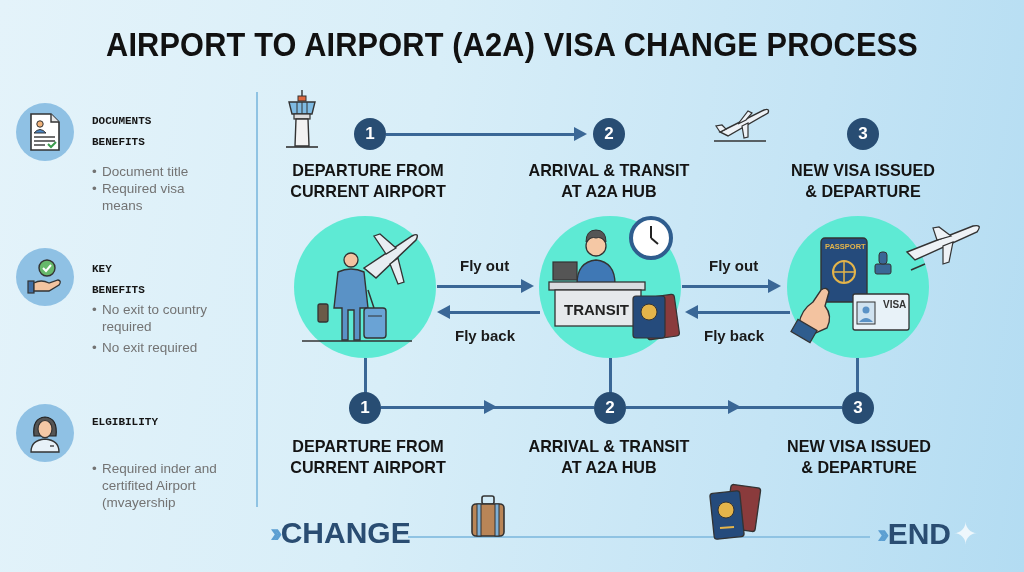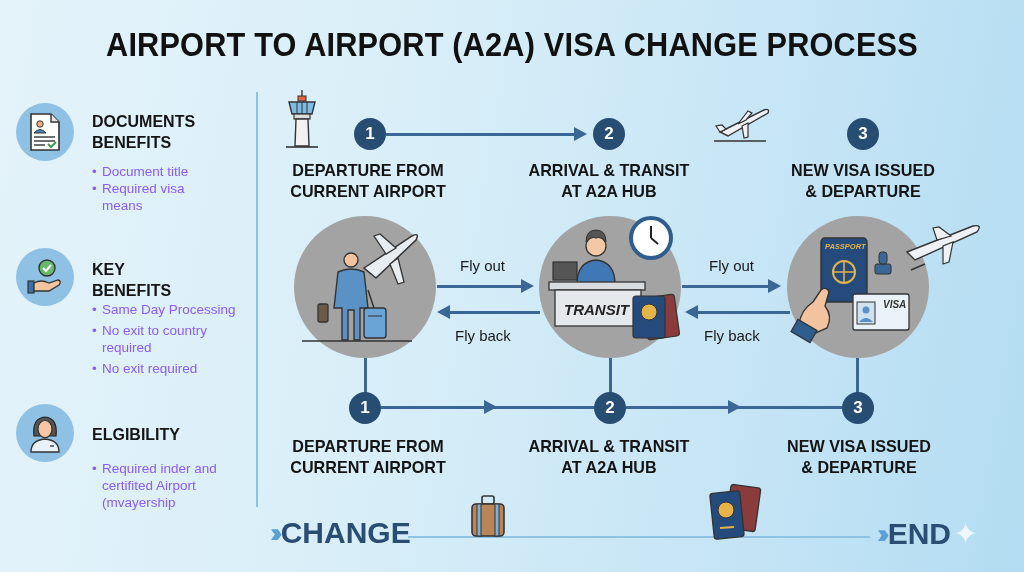--- a/index.html
+++ b/index.html
@@ -16,41 +16,41 @@
     letter-spacing: 0.2px; color: #111; transform: scaleX(0.93);
   }
   .divider { position: absolute; left: 256px; top: 92px; width: 2px; height: 415px; background: #8fc3e3; }
 
   
   .side-sec { position: absolute; left: 16px; }
   .side-icon {
     position: absolute; left: 0; top: 0; width: 58px; height: 58px; border-radius: 50%;
     background: #8fc1e4; display: flex; align-items: center; justify-content: center;
   }
-  .side-title { position: absolute; left: 76px; font-weight: 700; font-size: 16px; line-height: 21px; color: #151515; }
-  .side-list { position: absolute; left: 76px; list-style: none; font-size: 13.5px; line-height: 17px; color: #8b5cf6; width: 160px; }
+  .side-title { position: absolute; left: 76px; font-weight: 700; font-size: 11px; line-height: 21px; color: #151515; font-family: Liberation Mono, monospace; }
+  .side-list { position: absolute; left: 76px; list-style: none; font-size: 13.5px; line-height: 17px; color: #737373; width: 160px; }
   .side-list li { position: relative; padding-left: 10px; }
   .side-list li::before { content: "•"; position: absolute; left: 0; }
 
   
   .num {
     position: absolute; width: 32px; height: 32px; border-radius: 50%;
     background: #284d73; color: #fff; font-weight: 700; font-size: 17px;
     display: flex; align-items: center; justify-content: center;
   }
   .step-label {
     position: absolute; width: 220px; text-align: center; font-weight: 700;
     font-size: 17px; line-height: 21px; color: #141414; transform: scaleX(0.95);
   }
   .hline { position: absolute; height: 3px; background: #3a6796; }
   .vline { position: absolute; width: 3px; background: #3a6796; }
   .arrowhead-r { position: absolute; width: 0; height: 0; border-top: 7px solid transparent; border-bottom: 7px solid transparent; border-left: 13px solid #3a6796; }
   .arrowhead-l { position: absolute; width: 0; height: 0; border-top: 7px solid transparent; border-bottom: 7px solid transparent; border-right: 13px solid #3a6796; }
-  .circle { position: absolute; width: 142px; height: 142px; border-radius: 50%; background: #a3a3a3; font-style: italic; }
-  .fly-label { position: absolute; font-weight: 400; font-size: 15px; color: #1a1a1a; }
+  .circle { position: absolute; width: 142px; height: 142px; border-radius: 50%; background: #5eead4; }
+  .fly-label { position: absolute; font-weight: 700; font-size: 15px; color: #1a1a1a; }
 
   .start-end { position: absolute; font-weight: 700; font-size: 30px; color: #2a4d72; display: flex; align-items: center; }
   .chev { color: #5c9fd2; font-size: 28px; margin-right: 4px; letter-spacing: -6px; }
   .timeline { position: absolute; left: 408px; top: 536px; width: 462px; height: 2px; background: #8fc3e3; }
 </style>
 </head>
 <body>
 
 <div class="title">AIRPORT TO AIRPORT (A2A) VISA CHANGE PROCESS</div>
 <div class="divider"></div>
@@ -82,36 +82,35 @@
   <div class="side-icon">
     <svg width="40" height="40" viewBox="0 0 40 40">
       <circle cx="22" cy="11" r="8" fill="#67b96b" stroke="#333" stroke-width="1.4"></circle>
       <path d="M18 11 L21 14 L26 8" fill="none" stroke="#fff" stroke-width="2"></path>
       <rect x="3" y="24" width="6" height="12" fill="#3f6fa5" stroke="#333" stroke-width="1.2"></rect>
       <path d="M9 26 Q16 22 24 26 L33 23 Q37 24 34 28 L24 34 L9 34 Z" fill="#f3c4a0" stroke="#333" stroke-width="1.3"></path>
     </svg>
   </div>
   <div class="side-title" style="top:11px;">KEY BENEFITS</div>
   <ul class="side-list" style="top:53px;">
-    <li style="margin-bottom:4px;">Same Day Processing</li>
     <li style="width:130px;margin-bottom:4px;">No exit to country required</li>
     <li>No exit required</li>
   </ul>
 </div>
 
 <div class="side-sec" style="top:404px;">
   <div class="side-icon">
     <svg width="40" height="42" viewBox="0 0 40 42">
       <path d="M9 24 Q7 6 20 5 Q33 6 31 24 Z" fill="#555" stroke="#222" stroke-width="1.2"></path>
       <ellipse cx="20" cy="17" rx="7" ry="8.5" fill="#f5c8a5" stroke="#333" stroke-width="1.2"></ellipse>
       <path d="M6 40 Q6 28 20 27 Q34 28 34 40 Z" fill="#e8f1f8" stroke="#333" stroke-width="1.3"></path>
       <line x1="25" y1="34" x2="29" y2="34" stroke="#333" stroke-width="1.3"></line>
     </svg>
   </div>
-  <div class="side-title" style="top:20px;text-align:center;">ELGIBILITY</div>
+  <div class="side-title" style="top:8px;text-align:center;">ELGIBILITY</div>
   <ul class="side-list" style="top:56px;">
     <li style="width:132px;">Required inder and certifited Airport (mvayership</li>
   </ul>
 </div>
 
 <div style="position:absolute;left:284px;top:88px;">
   <svg width="36" height="62" viewBox="0 0 36 62">
     <line x1="18" y1="2" x2="18" y2="10" stroke="#333" stroke-width="1.4"></line>
     <rect x="14" y="8" width="8" height="5" fill="#e0683e" stroke="#333" stroke-width="1"></rect>
     <path d="M5 14 H31 L28 26 H8 Z" fill="#7fbbe3" stroke="#333" stroke-width="1.4"></path>

